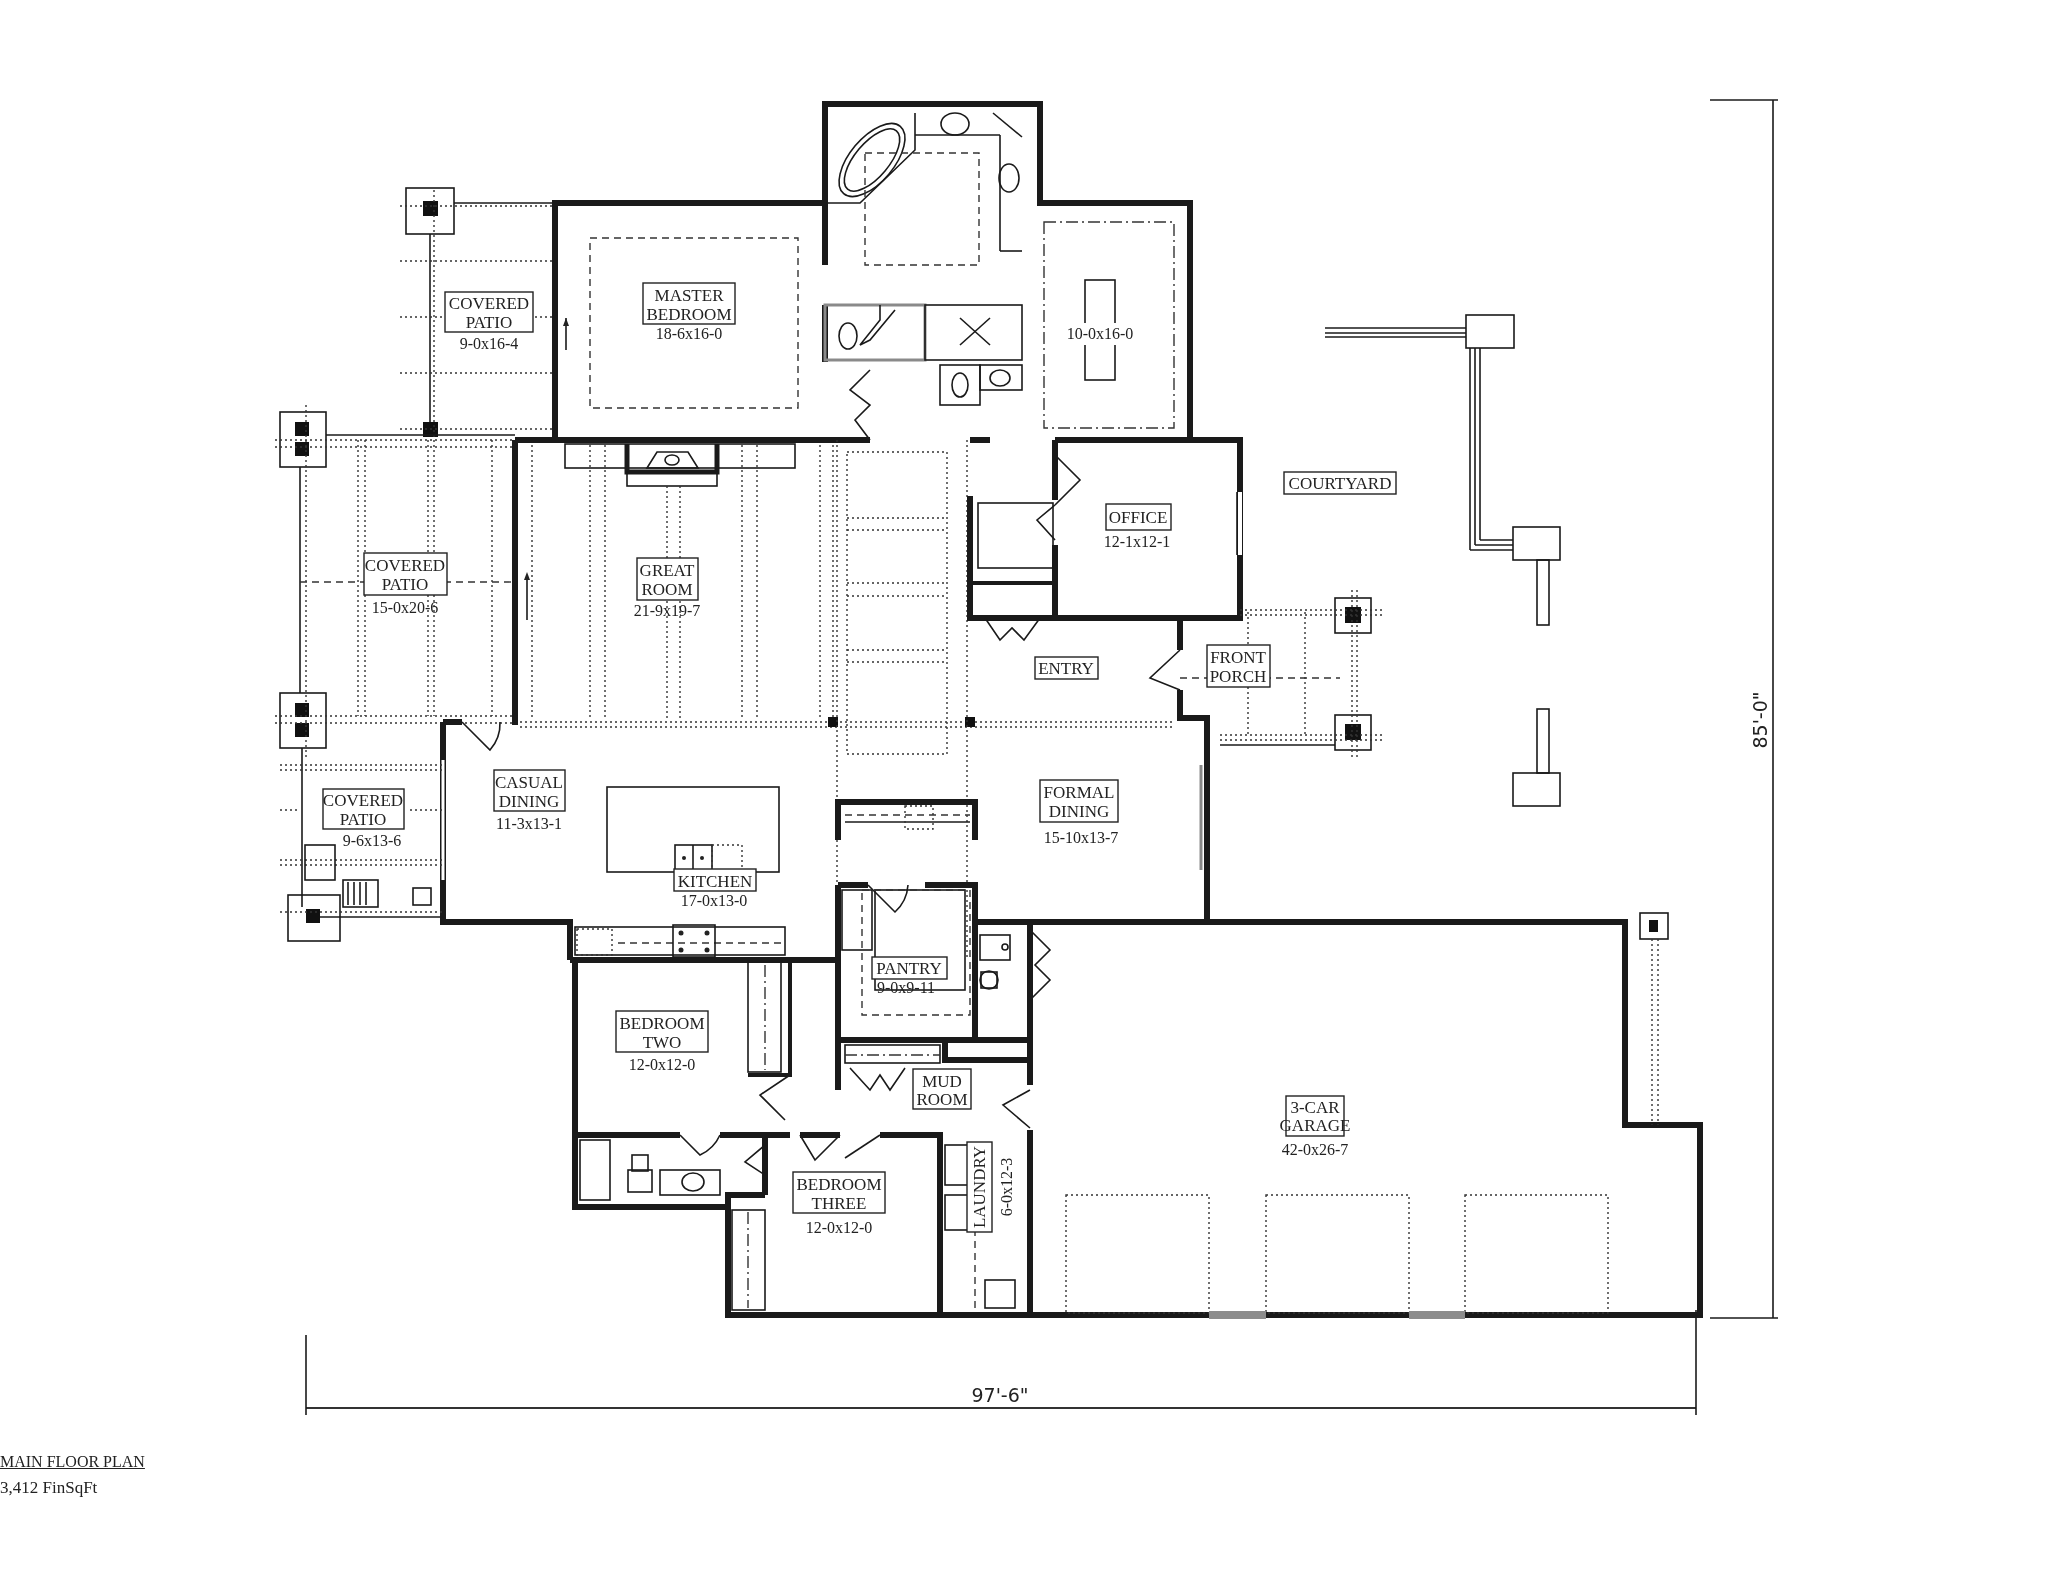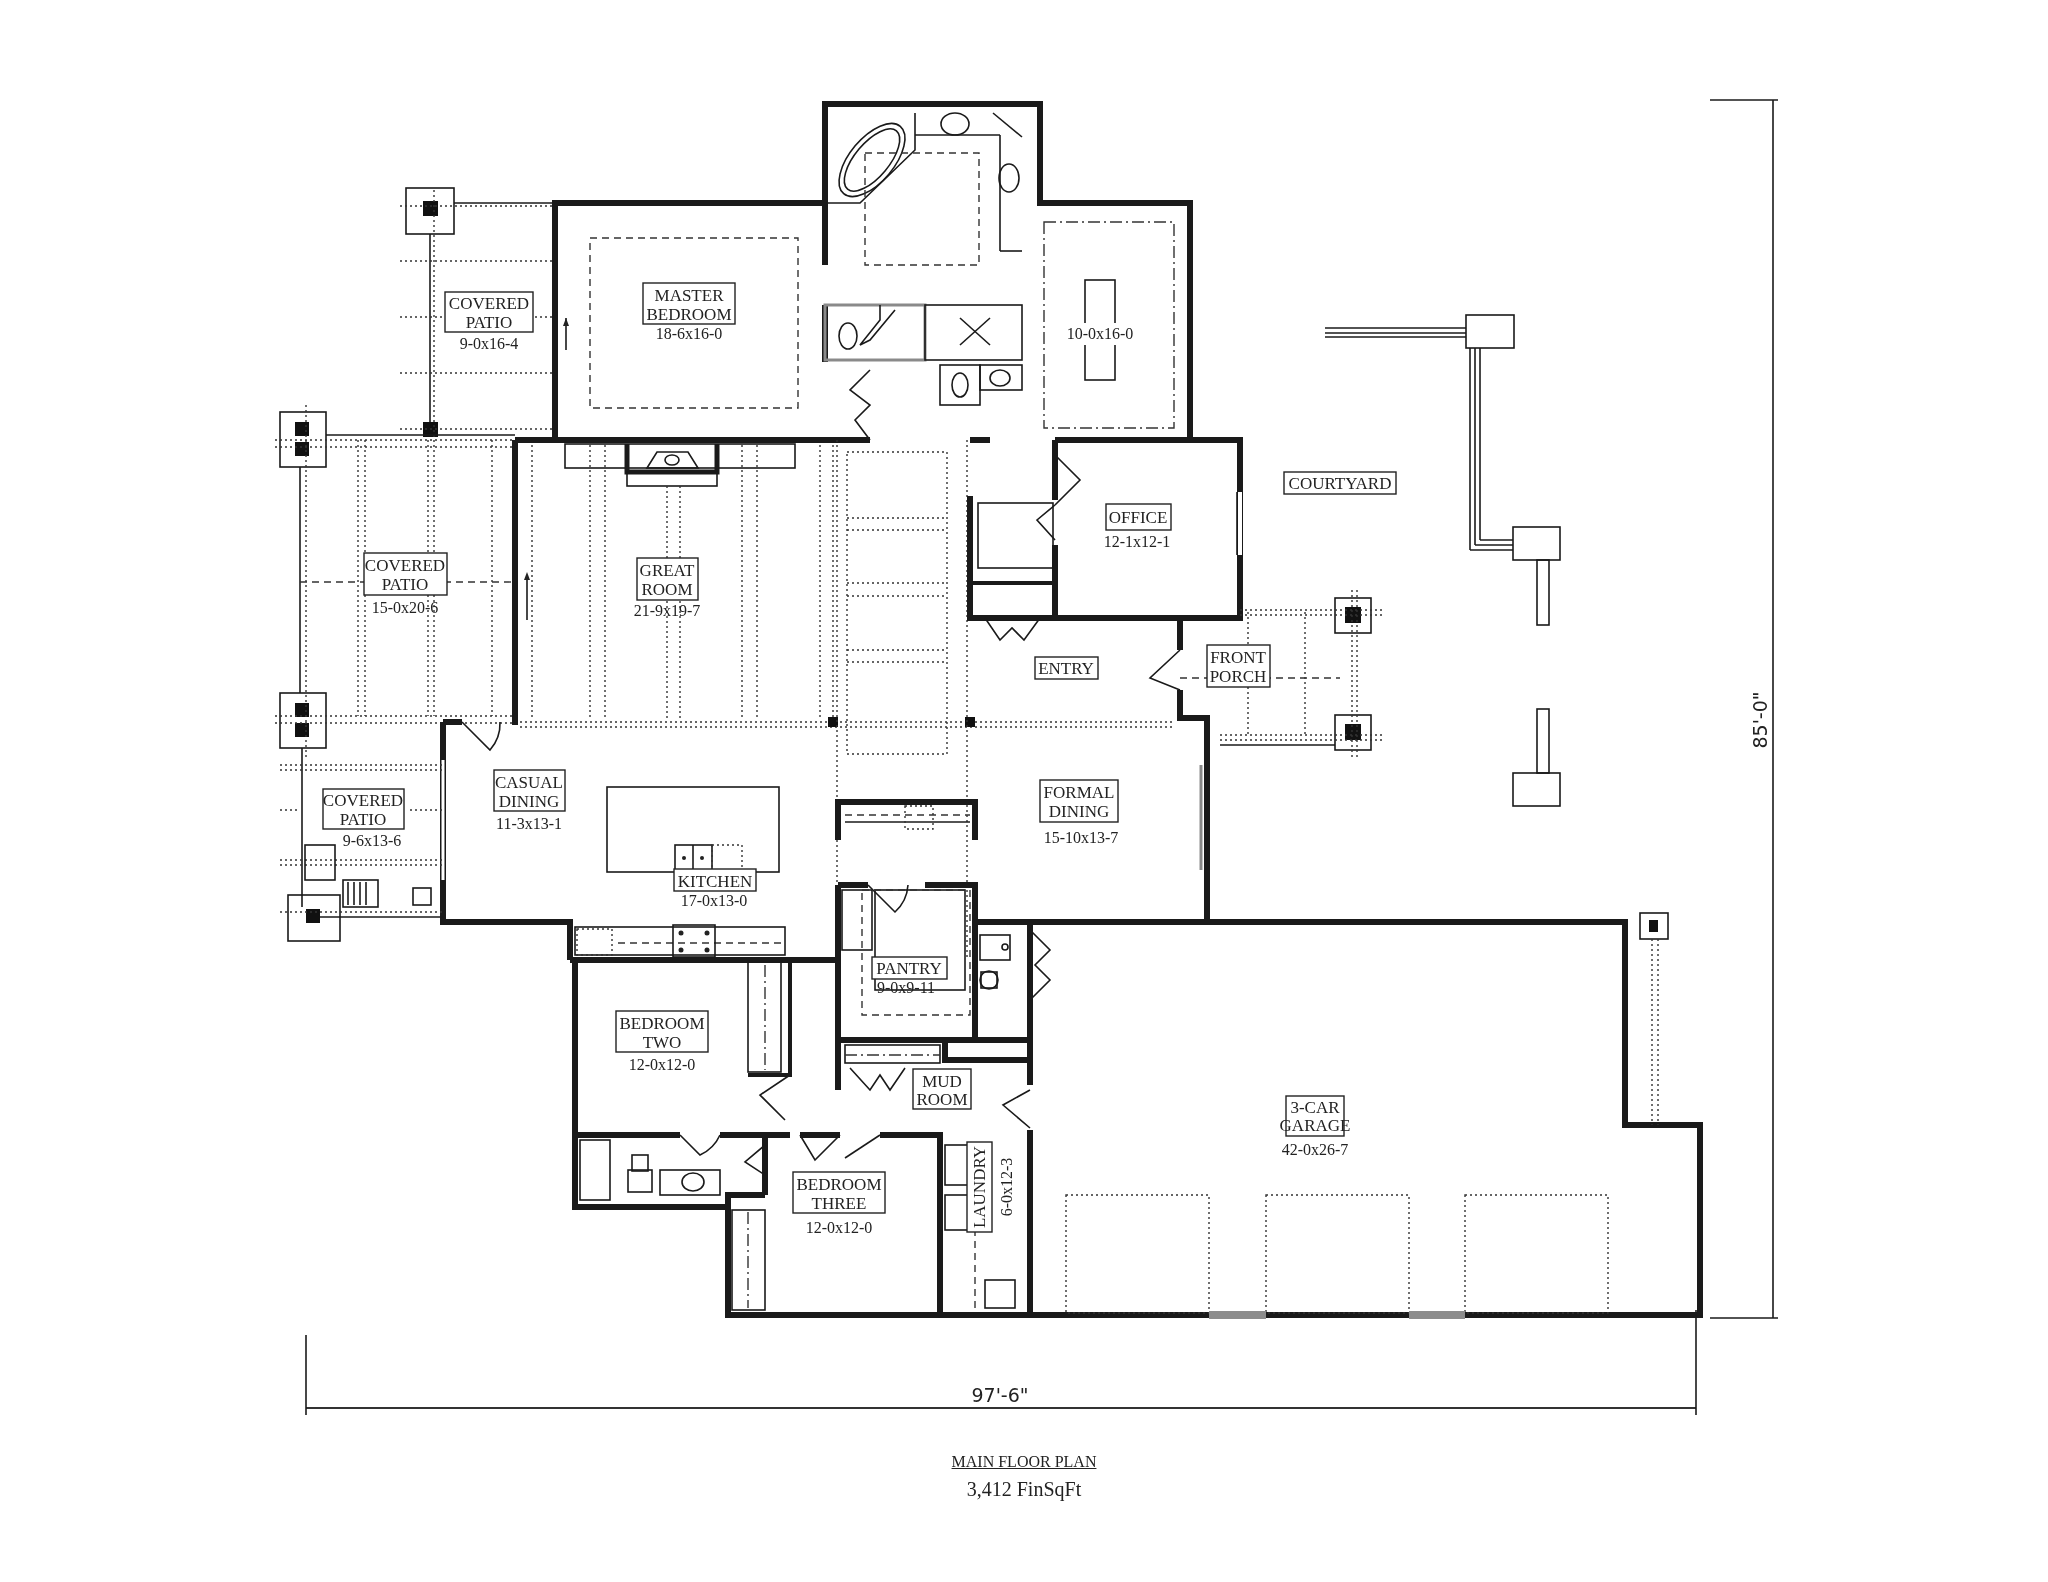--- a/index.html
+++ b/index.html
@@ -11,23 +11,23 @@
   .dot { fill:none; stroke:#333; stroke-width:1.4; stroke-dasharray:2 3; }
   .dash { fill:none; stroke:#333; stroke-width:1.4; stroke-dasharray:7 5; }
   .dashdot { fill:none; stroke:#333; stroke-width:1.4; stroke-dasharray:12 4 2 4; }
   .post { fill:#111; }
   .postbox { fill:none; stroke:#1a1a1a; stroke-width:1.6; }
   .dim { fill:none; stroke:#333; stroke-width:1.8; }
   .lbl-box { fill:#fff; stroke:#222; stroke-width:1.4; }
   .lbl { font-family:"Liberation Serif", serif; font-size:17px; fill:#222; text-anchor:middle; }
   .size { font-family:"Liberation Serif", serif; font-size:16px; fill:#222; text-anchor:middle; }
   .dimtxt { font-family:"DejaVu Sans", sans-serif; font-size:19px; fill:#222; text-anchor:middle; }
-  .title { position:absolute; left:0; width:2048px; text-align:center; font-family:"Liberation Serif", serif; color:#222; }
+  .title { position:absolute; left:0; width:2048px; text-align:left; font-family:"Liberation Serif", serif; color:#222; }
   #plan-title { top:1453px; font-size:16px; text-decoration:underline; }
-  #plan-sqft { top:1478px; font-size:20px; }
+  #plan-sqft { top:1478px; font-size:17px; }
 </style>
 </head>
 <body>
 
 <svg id="plan" viewBox="0 0 2048 1582" xmlns="http://www.w3.org/2000/svg">
 
   <g>
     <rect class="postbox" x="406" y="188" width="48" height="46"></rect>
     <rect class="post" x="423" y="201" width="15" height="15"></rect>
     <rect class="post" x="423" y="422" width="15" height="15"></rect>

